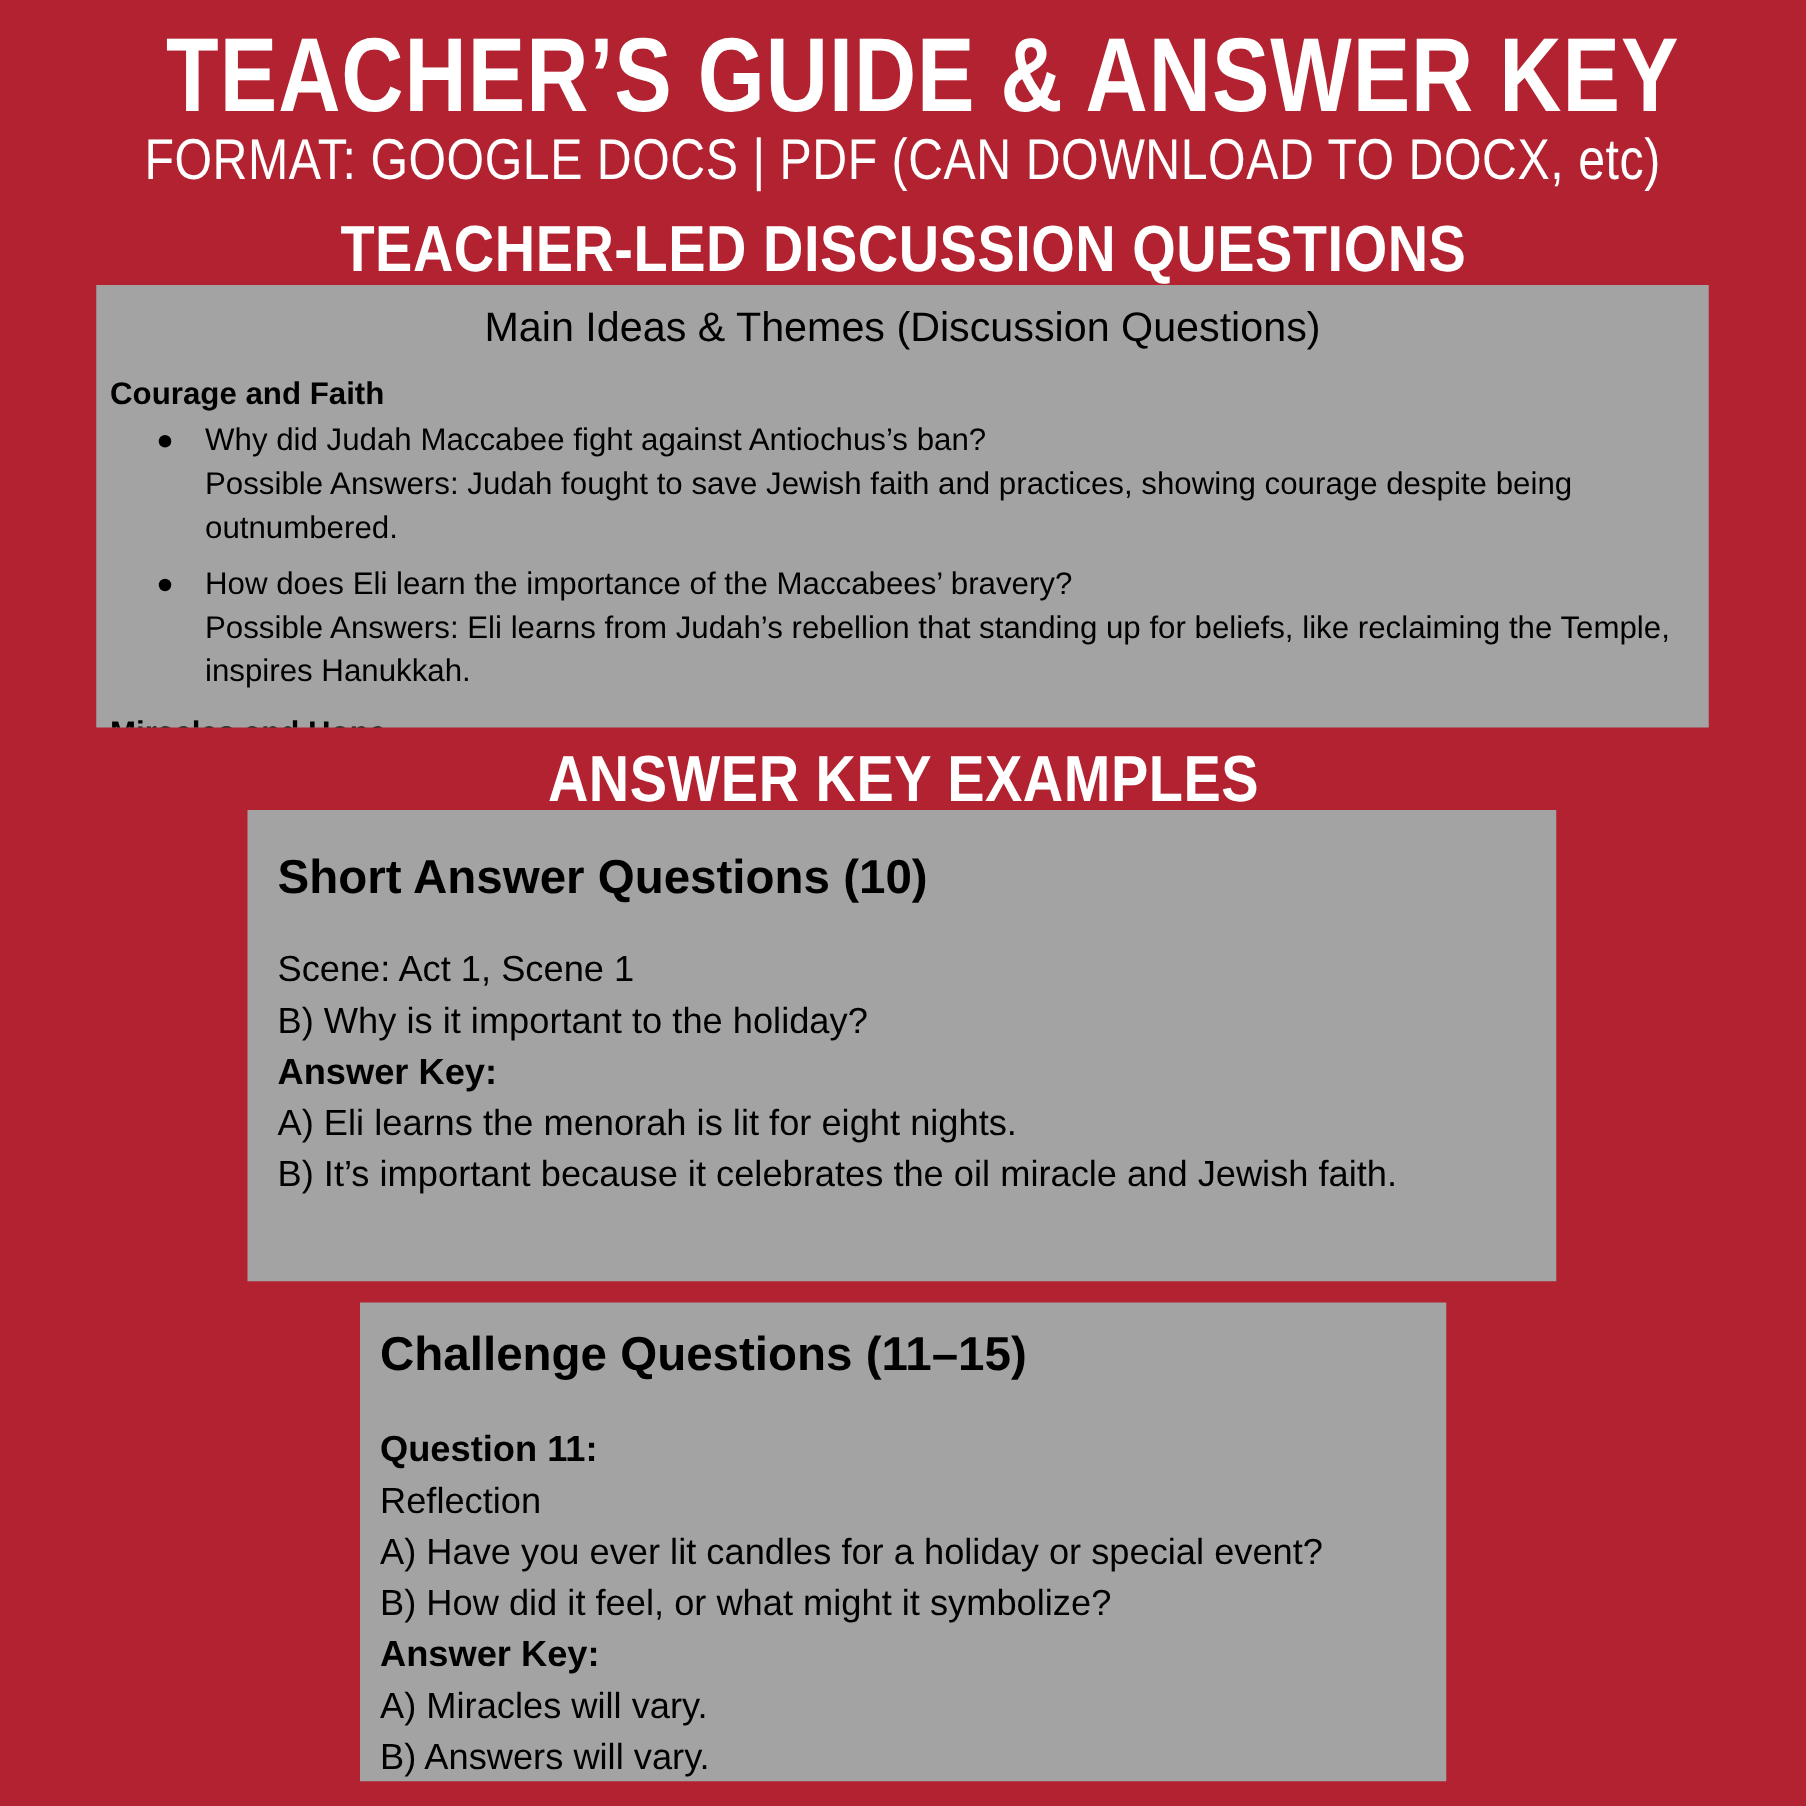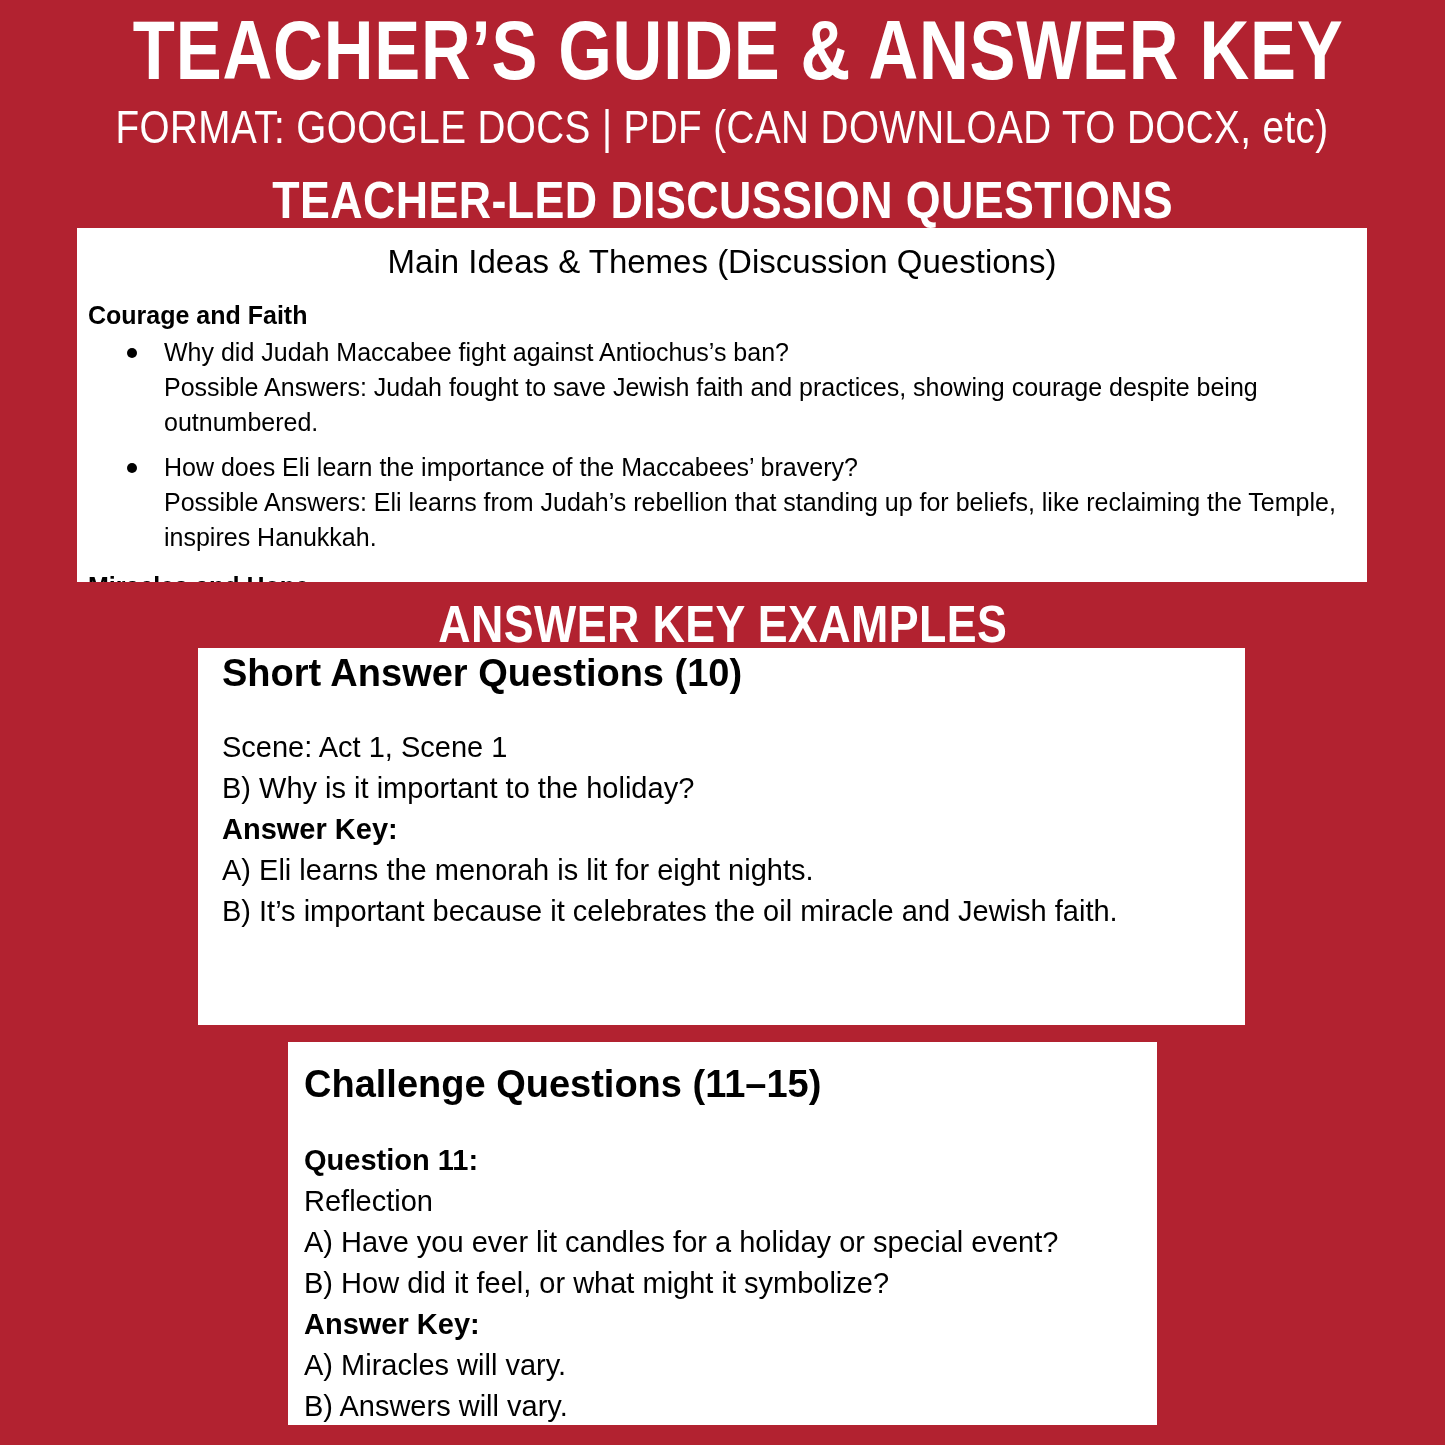--- a/index.html
+++ b/index.html
@@ -9,50 +9,50 @@
     font-family: "Liberation Sans", sans-serif;
     position: relative;
     overflow: hidden;
   }
   .page { position: absolute; inset: 0; }
 
   
   .hdr { position: absolute; left: 0; width: 100%; text-align: center; color: #ffffff; white-space: nowrap; }
   .hdr > span { display: inline-block; transform-origin: 50% 50%; }
 
-  .main-title { top: 2px; font-size: 84px; font-weight: 800; }
+  .main-title { top: 12px; font-size: 84px; font-weight: 800; }
   .main-title > span { transform: scaleX(0.82); letter-spacing: 1px; }
 
   .sub-title { top: 100px; font-size: 46px; font-weight: 400; }
   .sub-title > span { transform: scaleX(0.84); letter-spacing: 0.5px; }
 
   .section-heading { font-size: 52px; font-weight: 800; }
   .section-heading > span { transform: scaleX(0.86); letter-spacing: 0.5px; }
   .sh1 { top: 170px; }
   .sh2 { top: 594px; }
 
   
-  .panel { position: absolute; background: #ffffff; color: #000000; overflow: hidden; }
+  .panel { position: absolute; background: #a3a3a3; color: #000000; overflow: hidden; }
 
   .panel1 { left: 77px;  top: 228px;  width: 1290px; height: 354px; }
   .panel2 { left: 198px; top: 648px;  width: 1047px; height: 377px; }
   .panel3 { left: 288px; top: 1042px; width: 869px;  height: 383px; }
 
   
   .p1-title { margin-top: 12px; text-align: center; font-size: 33px; line-height: 44px; }
   .p1-heading { margin: 14px 0 0 11px; font-size: 25px; font-weight: bold; line-height: 35px; }
   .p1-bullets { margin-top: 2px; }
   .bullet-row { display: flex; align-items: flex-start; margin-bottom: 10px; }
   .bullet-dot { flex: none; width: 10px; height: 10px; border-radius: 50%; background: #000; margin: 13px 27px 0 50px; }
   .bullet-body { flex: 1 1 auto; font-size: 25px; line-height: 35px; }
   .p1-heading.mh { margin-top: 14px; }
 
   
   .doc-title { font-size: 38px; font-weight: bold; line-height: 48px; }
-  .panel2 .doc-title { margin: 1px 0 0 24px; }
+  .panel2 .doc-title { margin: 30px 0 0 24px; }
   .panel3 .doc-title { margin: 18px 0 0 16px; }
   .doc-body { }
   .panel2 .doc-body { margin: 30px 0 0 24px; }
   .panel3 .doc-body { margin: 32px 0 0 16px; }
   .doc-body p { margin: 0; font-size: 29px; line-height: 41px; }
   .doc-body p.bold { font-weight: bold; }
 </style>
 </head>
 <body>
 

